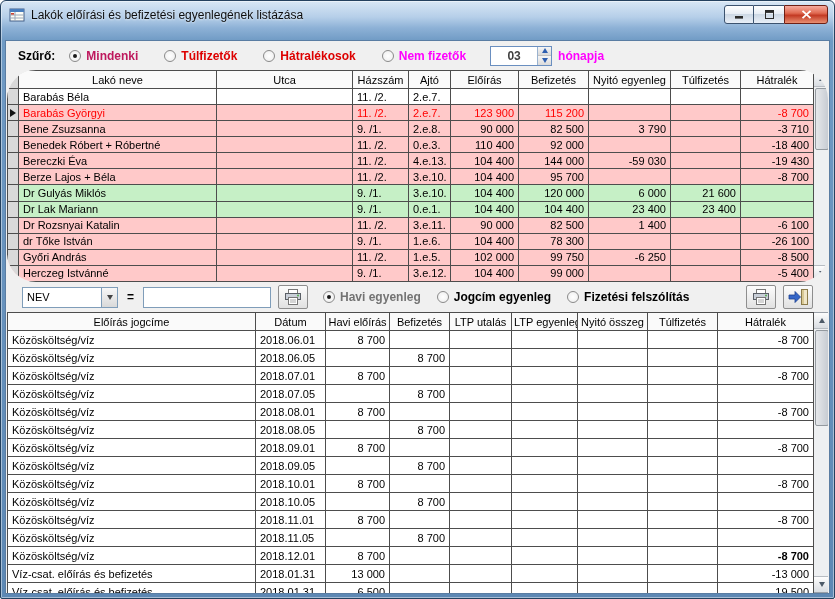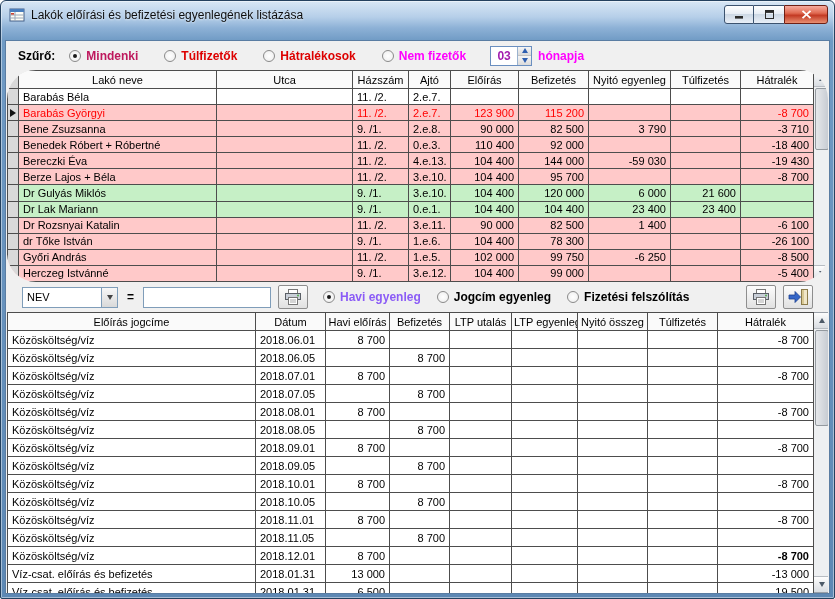--- a/index.html
+++ b/index.html
@@ -42,21 +42,21 @@
 
   
   .filter-bar { height: 29px; flex: 0 0 auto; display: flex; align-items: center; padding: 0 12px; font-size: 12px; font-weight: bold; }
   .filter-label { margin-right: 14px; }
   .options-row { display: flex; align-items: center; gap: 26px; }
   .options-row.views { gap: 16px; font-size: 12px; font-weight: bold; }
   .radio-item { display: flex; align-items: center; gap: 5px; white-space: nowrap; cursor: default; }
   .rb { width: 12px; height: 12px; flex: 0 0 auto; border-radius: 50%; border: 1px solid #8a8a8a; background: radial-gradient(#ffffff, #ececec); position: relative; }
   .rb.checked::after { content: ""; position: absolute; left: 3px; top: 3px; width: 4px; height: 4px; border-radius: 50%; background: #1a1a1a; }
   .spinner { display: flex; height: 20px; border: 1px solid #6a8fc0; background: #fff; margin-left: 24px; }
-  .spin-value { width: 26px; text-align: center; color: #a21caf; font-weight: bold; font-size: 12px; line-height: 18px; }
+  .spin-value { width: 46px; text-align: center; color: #404040; font-weight: bold; font-size: 12px; line-height: 18px; }
   .spin-buttons { width: 14px; display: flex; flex-direction: column; border-left: 1px solid #9ab2cf; }
   .spin-btn { flex: 1; display: flex; align-items: center; justify-content: center; background: linear-gradient(#f6f6f6, #dadada); color: #2f5fb0; }
   .spin-btn + .spin-btn { border-top: 1px solid #c2c2c2; }
   .months-suffix { color: #ff00ff; margin-left: 6px; }
 
   
   .grid-area { display: flex; margin: 0 1px; overflow: hidden; }
   .residents-area { height: 212px; flex: 0 0 auto; border-radius: 29px; }
   .detail-area { flex: 1; }
   table.grid { border-collapse: collapse; table-layout: fixed; background: #ffffff; font-size: 11px; border: 1px solid #4d4d4d; }
@@ -378,21 +378,21 @@
             <rect x="4.5" y="0.5" width="9" height="4" fill="#ffffff" stroke="#777777"></rect>
             <rect x="1.5" y="4.5" width="15" height="6" fill="#c9cfd8" stroke="#5a5f66"></rect>
             <circle cx="14" cy="6.5" r="0.9" fill="#49a942"></circle>
             <rect x="4.5" y="8.5" width="9" height="7" fill="#ffffff" stroke="#777777"></rect>
             <line x1="6" y1="11" x2="12" y2="11" stroke="#aaaaaa"></line>
             <line x1="6" y1="13" x2="12" y2="13" stroke="#aaaaaa"></line>
           </svg>
         </span>
       </button>
       <div class="options-row views" id="view-options">
-          <label class="radio-item" style="color: #8b5cf6;">
+          <label class="radio-item" style="color: #737373;">
             <span class="rb checked"></span>
             <span class="rb-text">Havi egyenleg</span>
           </label>
           <label class="radio-item" style="color: rgb(0, 0, 0);">
             <span class="rb"></span>
             <span class="rb-text">Jogcím egyenleg</span>
           </label>
           <label class="radio-item" style="color: rgb(0, 0, 0);">
             <span class="rb"></span>
             <span class="rb-text">Fizetési felszólítás</span>

